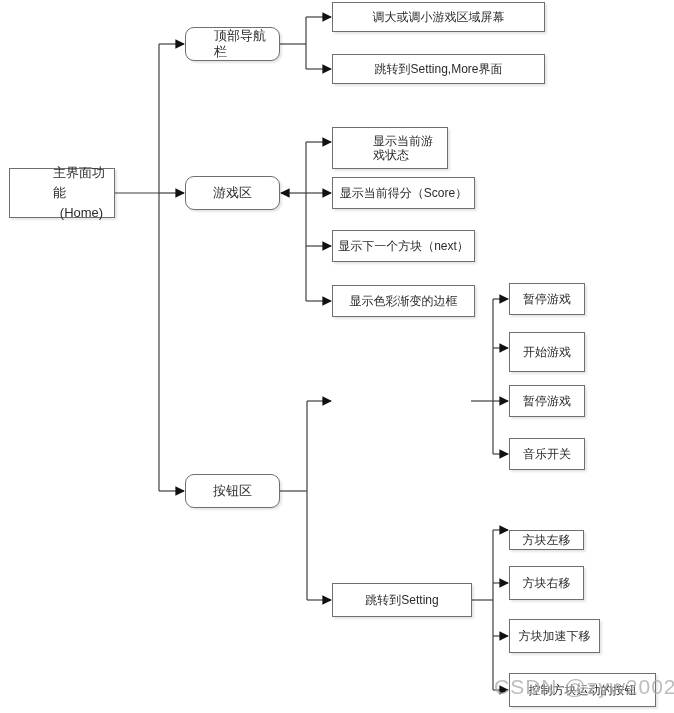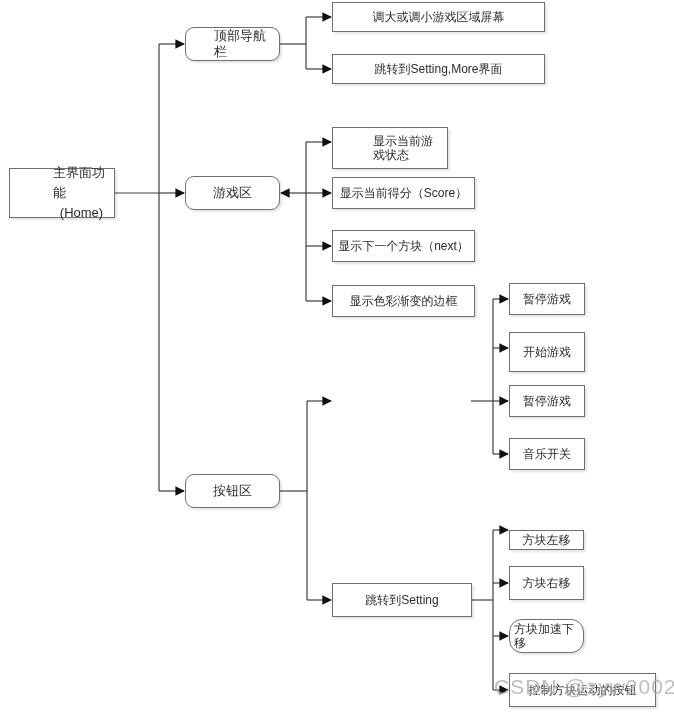--- a/index.html
+++ b/index.html
@@ -112,18 +112,18 @@
 
   <div class="node" style="left:332px;top:583px;width:140px;height:34px;">跳转到Setting</div>
 
   <div class="node" style="left:509px;top:283px;width:76px;height:32px;">暂停游戏</div>
   <div class="node" style="left:509px;top:332px;width:76px;height:40px;">开始游戏</div>
   <div class="node" style="left:509px;top:385px;width:76px;height:32px;">暂停游戏</div>
   <div class="node" style="left:509px;top:438px;width:76px;height:32px;">音乐开关</div>
 
   <div class="node" style="left:509px;top:530px;width:75px;height:20px;">方块左移</div>
   <div class="node" style="left:509px;top:566px;width:75px;height:34px;">方块右移</div>
-  <div class="node" style="left:509px;top:619px;width:75px;height:34px;border-radius:13px;">方块加速下移</div>
+  <div class="node" style="left:509px;top:619px;width:91px;height:34px;">方块加速下移</div>
   <div class="node" style="left:509px;top:673px;width:147px;height:34px;">控制方块运动的按钮</div>
 
   <div class="watermark">CSDN @zyw2002</div>
 
 </div>
 
 </body></html>

